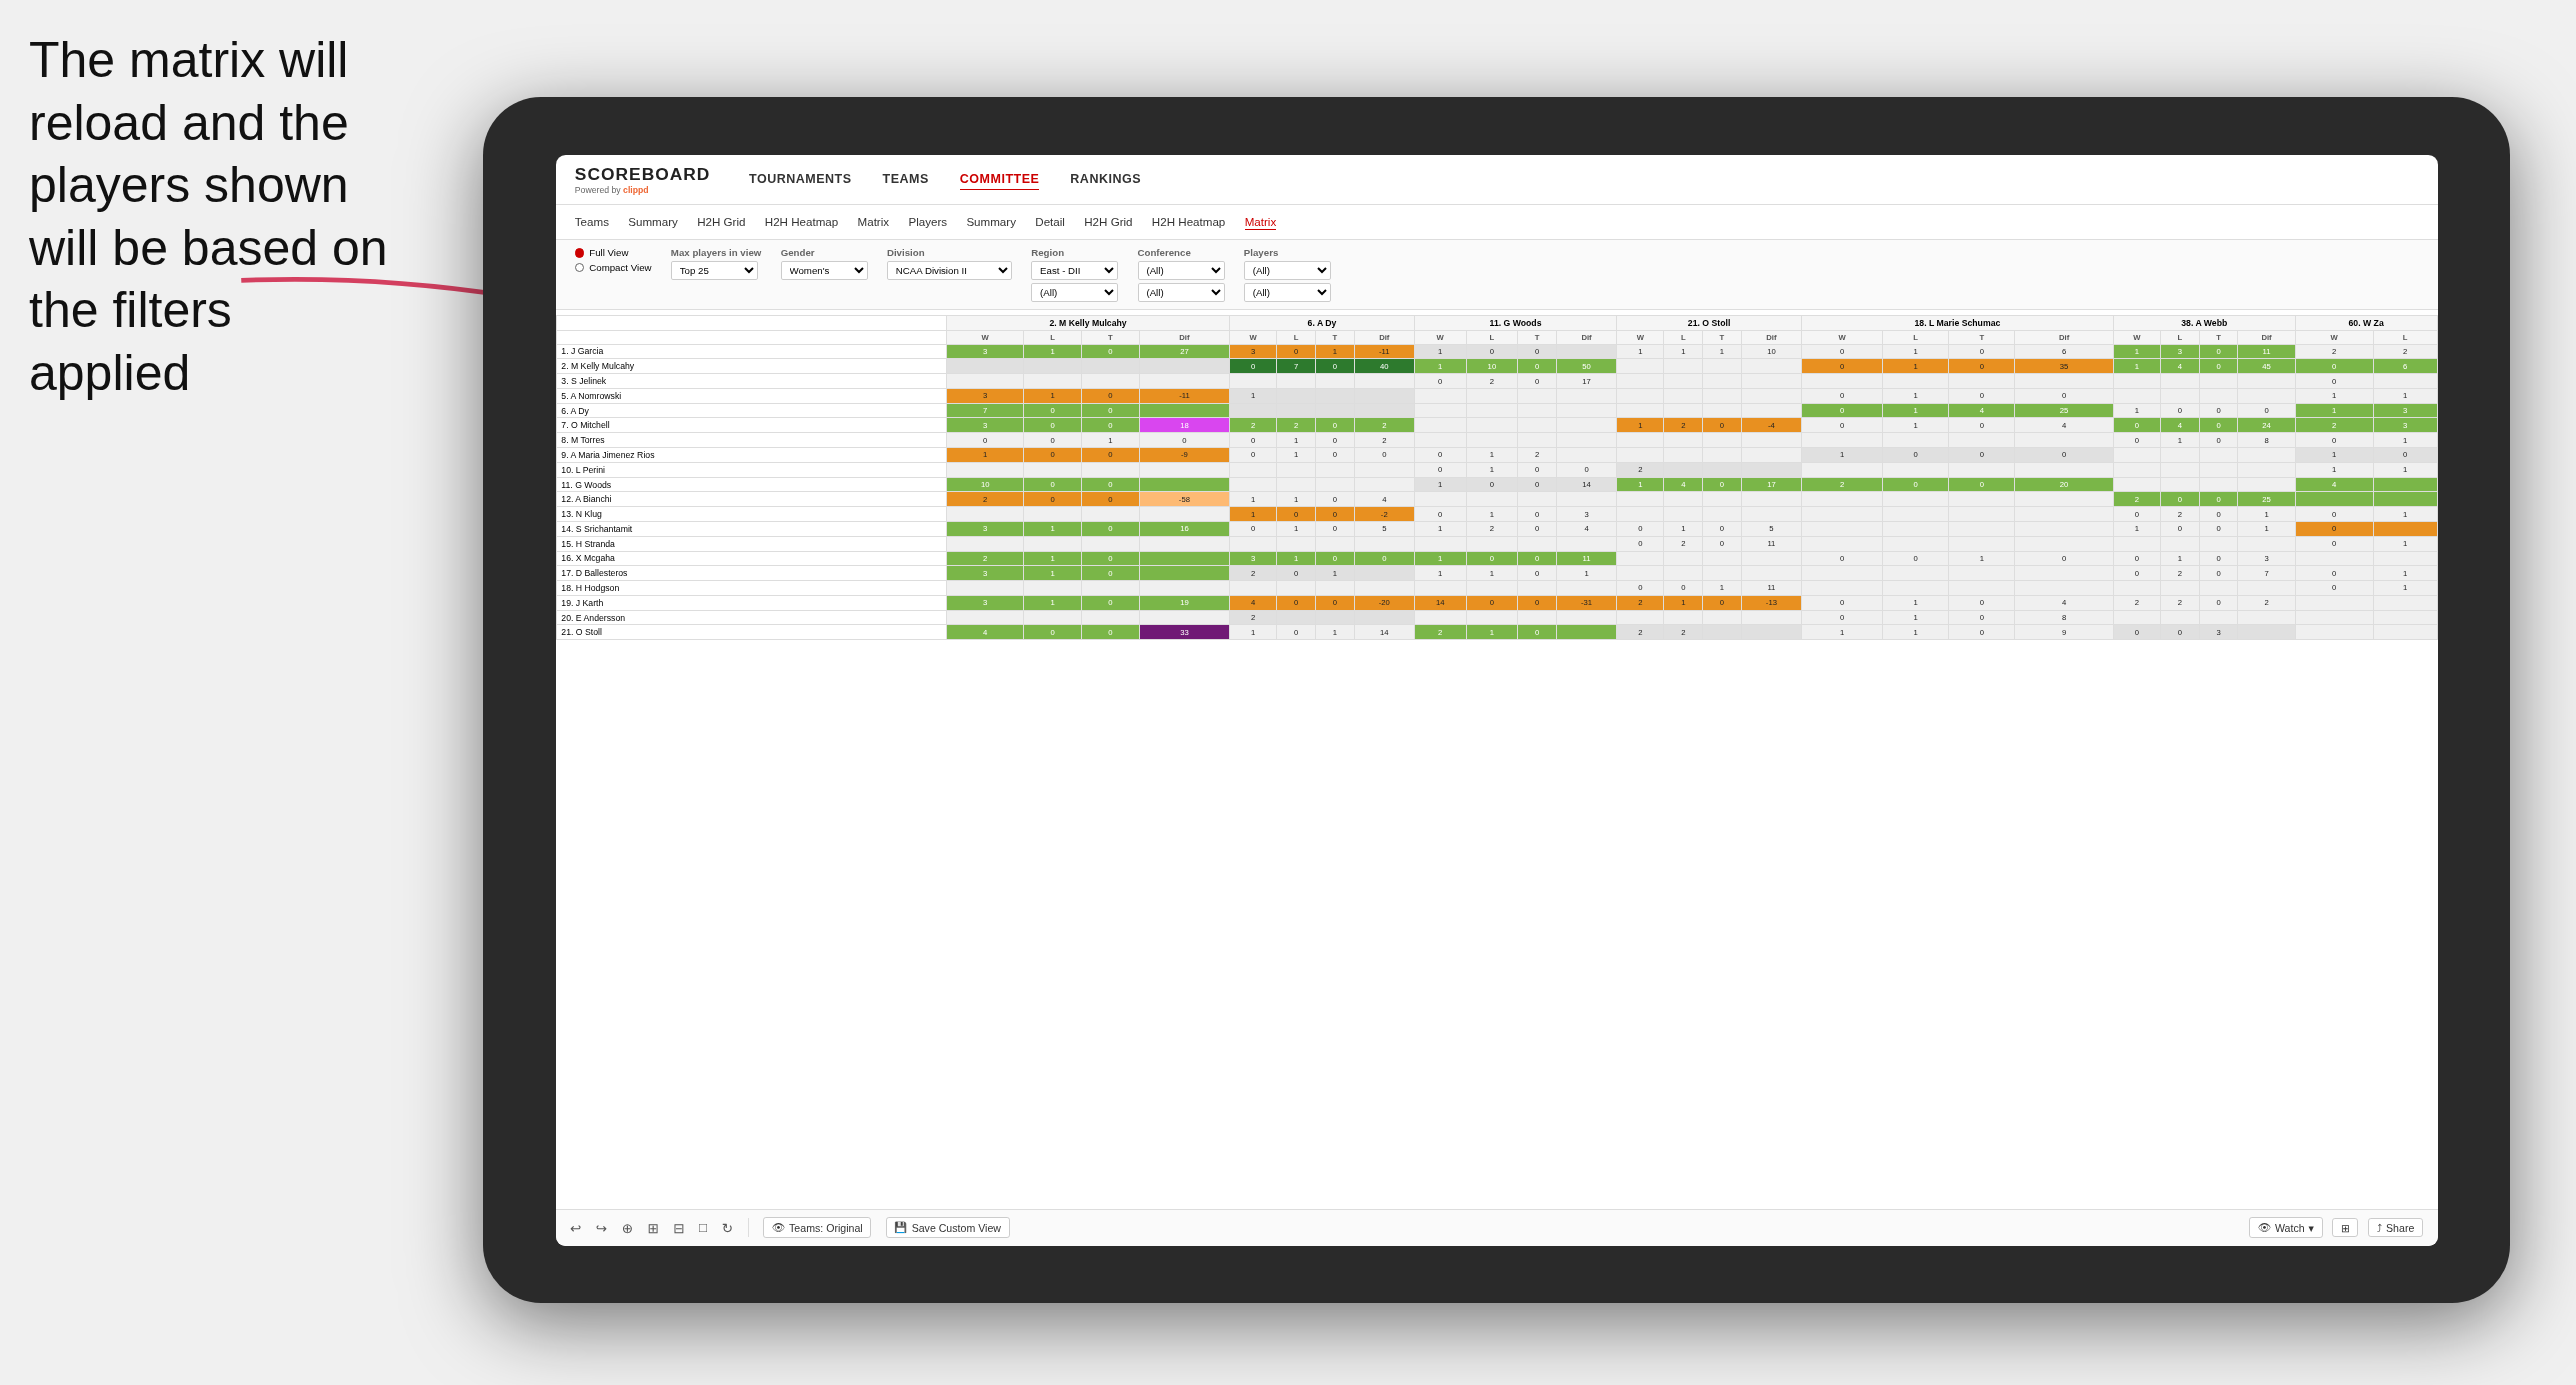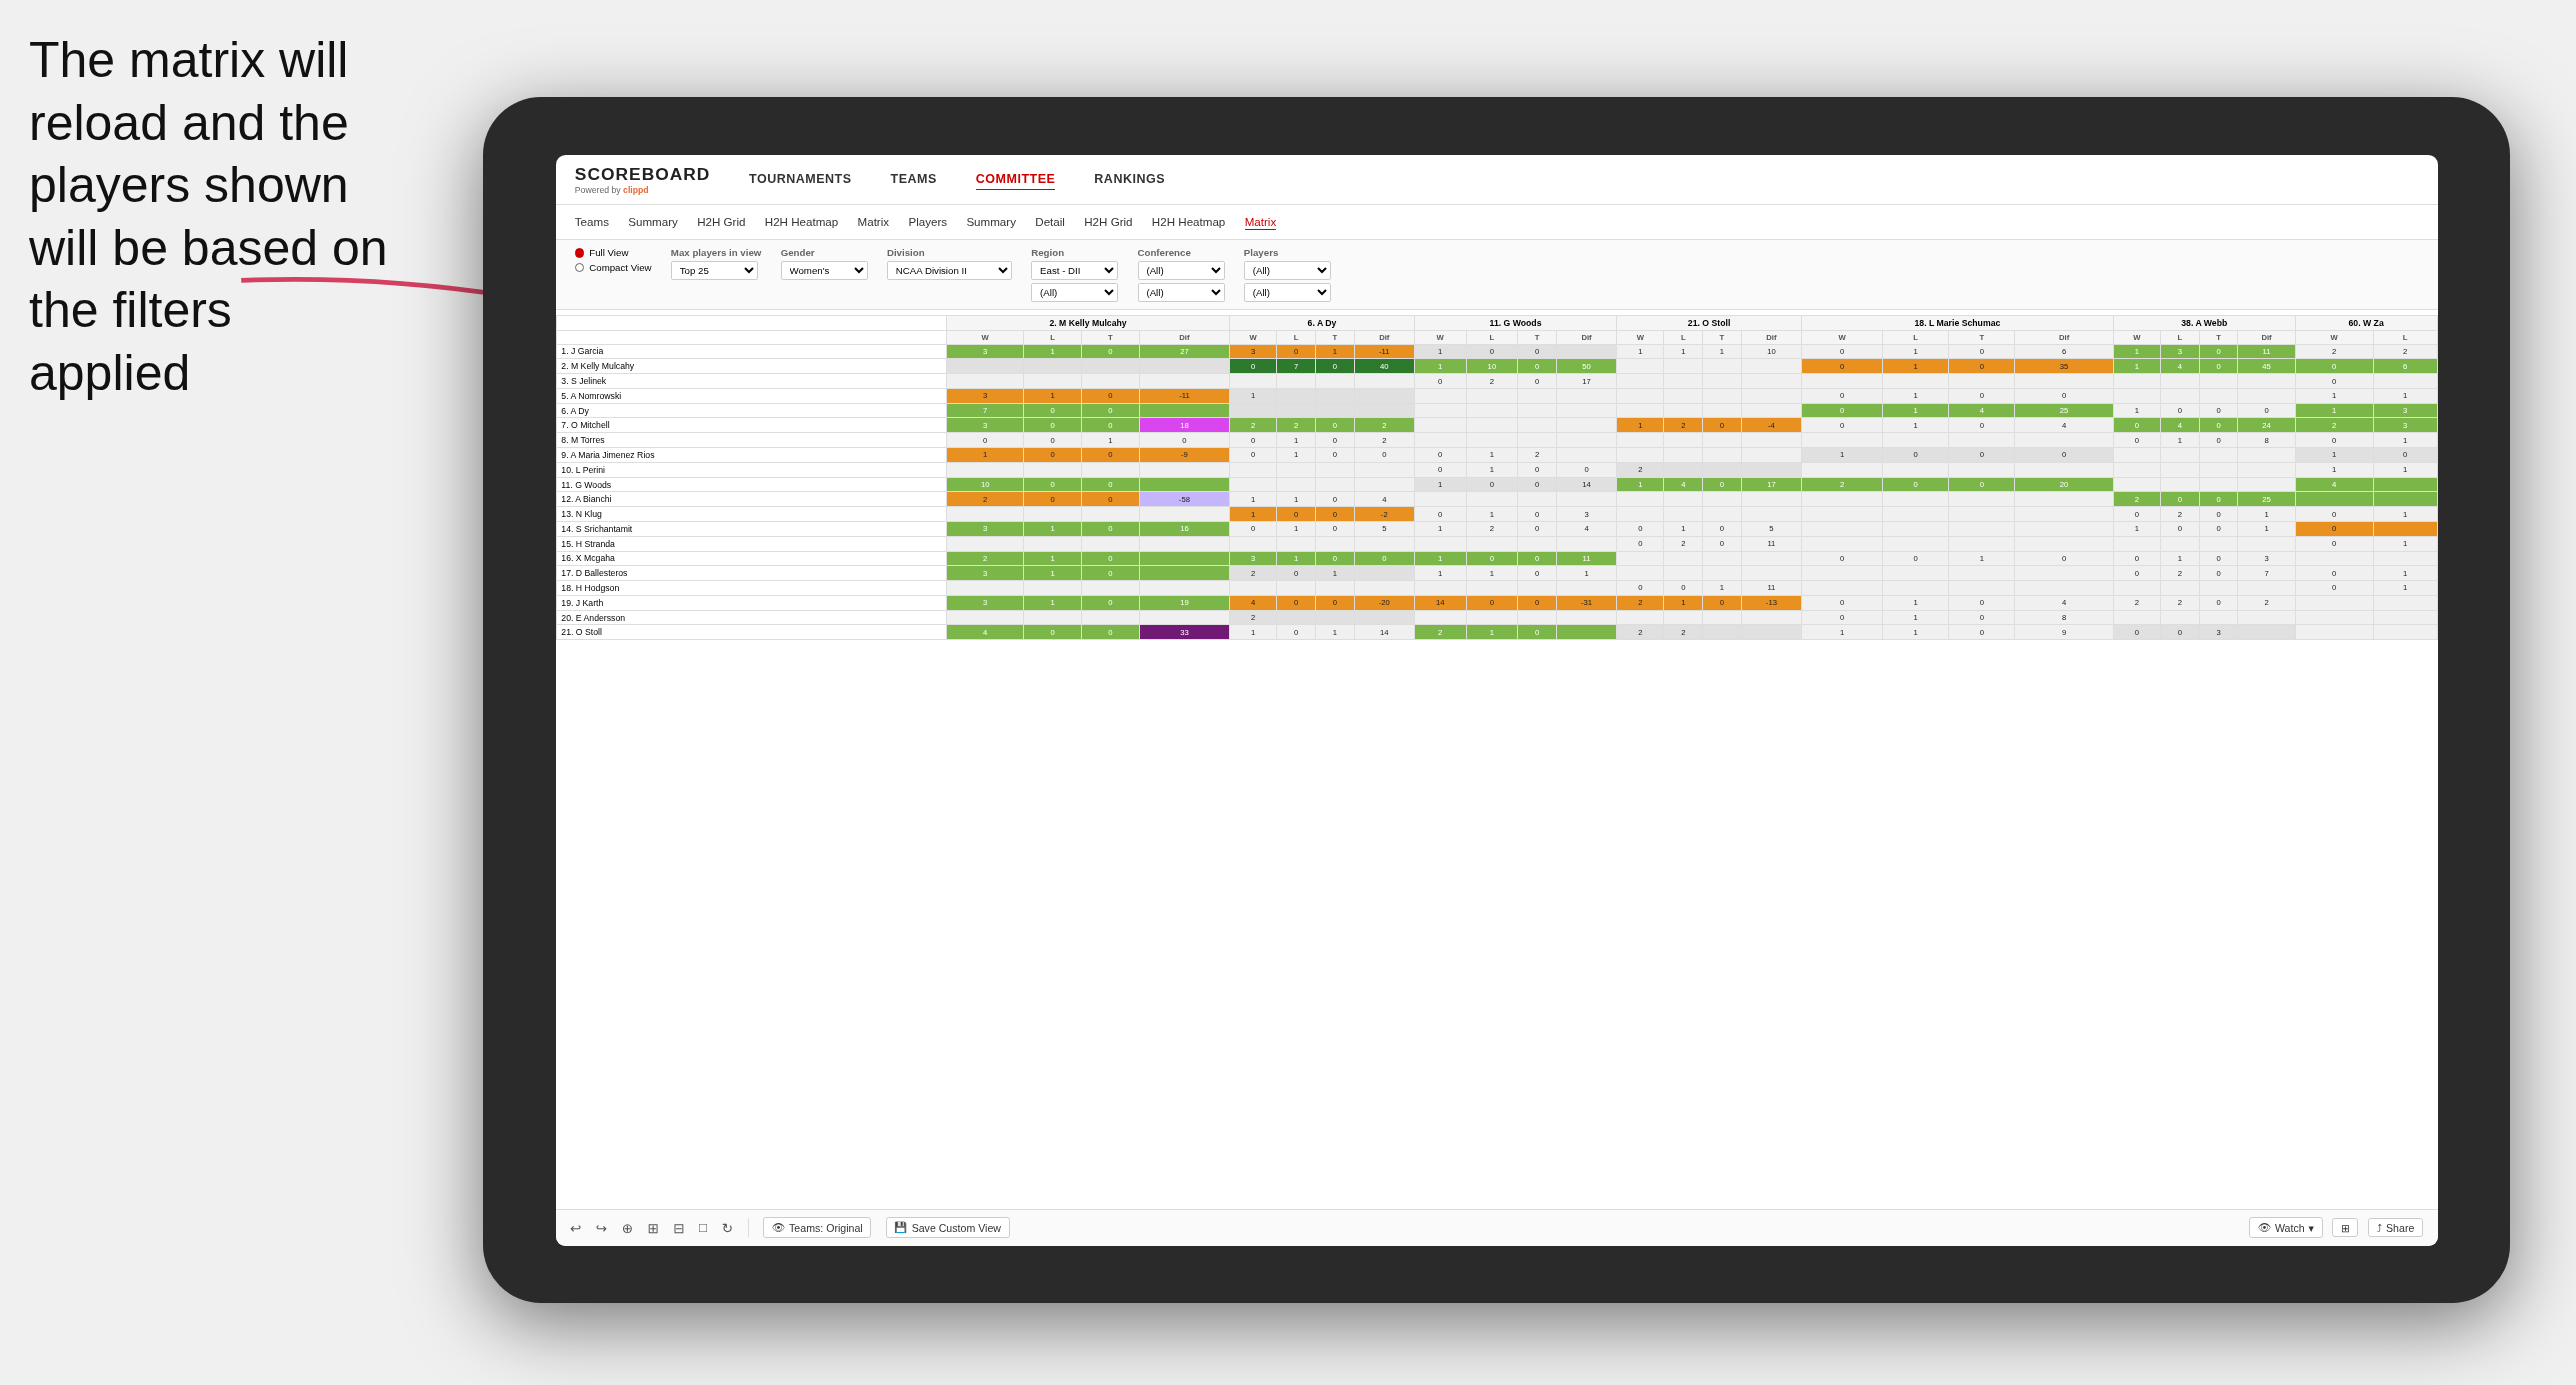--- a/index.html
+++ b/index.html
@@ -86,21 +86,21 @@
     }
     .logo-sub {
       font-size: 8.7px;
       color: #666;
     }
     .logo-sub span {
       color: #e63; font-weight: bold;
     }
     .nav-items {
       display: flex;
-      gap: 39px;
+      gap: 31px;
     }
     .nav-item {
       font-size: 12.5px;
       font-weight: 600;
       color: #333;
       cursor: pointer;
       padding: 3.9px 0;
       text-transform: uppercase;
       letter-spacing: 0.5px;
     }
@@ -711,21 +711,21 @@
               <td class="num-cell" style="background: rgb(240, 240, 240); color: rgb(34, 34, 34);"></td>
               <td class="num-cell" style="background: rgb(240, 240, 240); color: rgb(34, 34, 34);"></td>
               <td class="num-cell" style="background: rgb(122, 182, 72); color: rgb(255, 255, 255);">4</td>
               <td class="num-cell" style="background: rgb(122, 182, 72); color: rgb(255, 255, 255);"></td>
             </tr>
             <tr>
               <td class="player-name-cell">12. A Bianchi</td>
               <td class="num-cell" style="background: rgb(232, 144, 32); color: rgb(34, 34, 34);">2</td>
               <td class="num-cell" style="background: rgb(232, 144, 32); color: rgb(34, 34, 34);">0</td>
               <td class="num-cell" style="background: rgb(232, 144, 32); color: rgb(34, 34, 34);">0</td>
-              <td class="num-cell" style="background: #c4b5fd; color: rgb(34, 34, 34);">-58</td>
+              <td class="num-cell" style="background: #fdba74; color: rgb(34, 34, 34);">-58</td>
               <td class="num-cell" style="background: rgb(240, 240, 240); color: rgb(34, 34, 34);">1</td>
               <td class="num-cell" style="background: rgb(240, 240, 240); color: rgb(34, 34, 34);">1</td>
               <td class="num-cell" style="background: rgb(240, 240, 240); color: rgb(34, 34, 34);">0</td>
               <td class="num-cell" style="background: rgb(240, 240, 240); color: rgb(34, 34, 34);">4</td>
               <td class="num-cell" style="background: rgb(240, 240, 240); color: rgb(34, 34, 34);"></td>
               <td class="num-cell" style="background: rgb(240, 240, 240); color: rgb(34, 34, 34);"></td>
               <td class="num-cell" style="background: rgb(240, 240, 240); color: rgb(34, 34, 34);"></td>
               <td class="num-cell" style="background: rgb(240, 240, 240); color: rgb(34, 34, 34);"></td>
               <td class="num-cell" style="background: rgb(240, 240, 240); color: rgb(34, 34, 34);"></td>
               <td class="num-cell" style="background: rgb(240, 240, 240); color: rgb(34, 34, 34);"></td>

